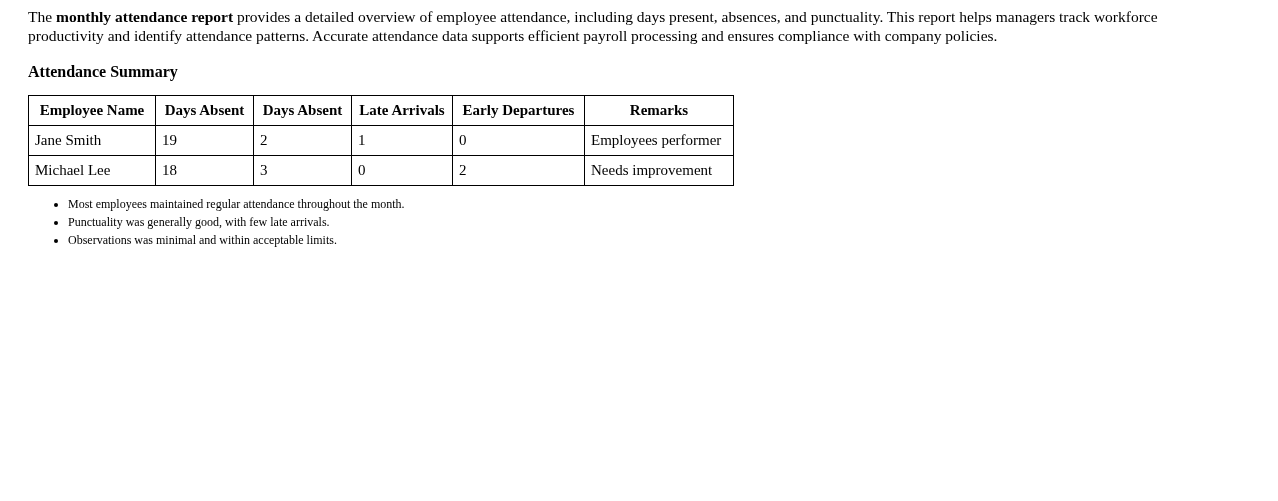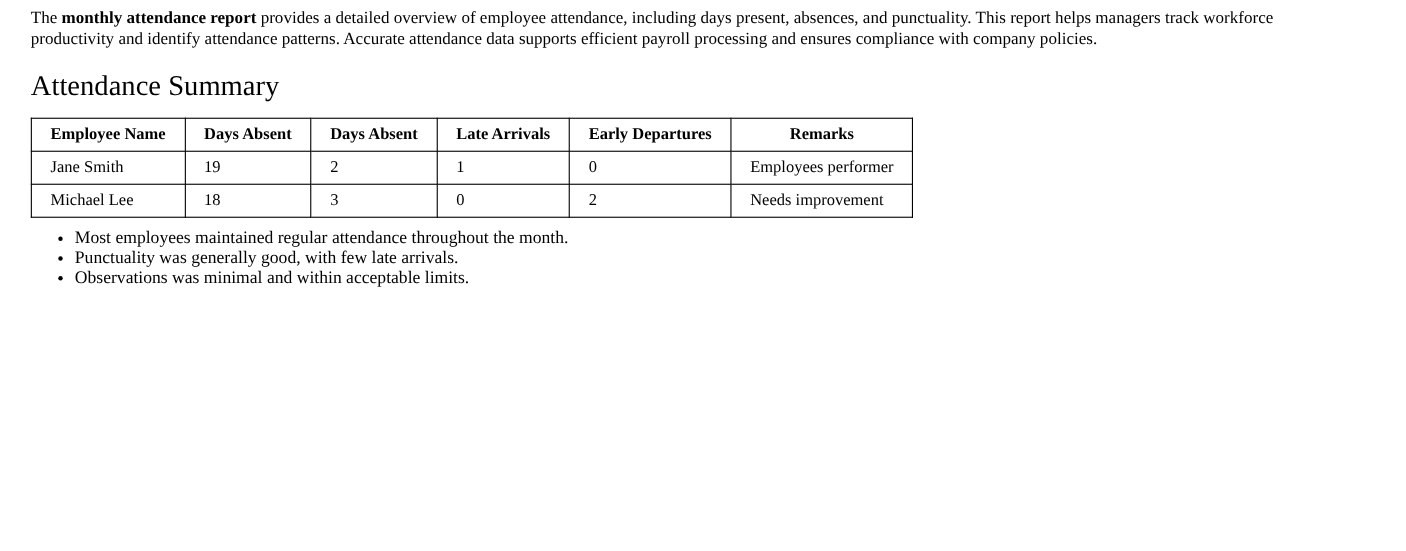--- a/index.html
+++ b/index.html
@@ -32,58 +32,58 @@
   p.intro {
     font-size: 15.5px;
     line-height: 18.5px;
     margin: 0 0 16px 0;
     text-align: left;
     max-width: 1180px;
   }
   p.intro b { font-weight: bold; }
 
   h2.section-title {
-    font-size: 26px;
+    font-size: 16px;
     line-height: 1.15;
-    font-weight: normal;
+    font-weight: bold;
     margin: 18px 0 14px 0;
   }
 
   table.attendance {
     border-collapse: collapse;
     border: 1px solid #000000;
     font-size: 15px;
     margin: 0 0 4px 0;
     table-layout: fixed;
   }
   table.attendance th,
   table.attendance td {
     border: 1px solid #000000;
-    padding: 4px 17px;
+    padding: 4px 6px;
     line-height: 21px;
     vertical-align: middle;
     white-space: nowrap;
     overflow: hidden;
   }
   table.attendance th {
     font-weight: bold;
     text-align: center;
   }
   table.attendance td {
     text-align: left;
   }
   table.attendance col.c-name     { width: 127px; }
   table.attendance col.c-present  { width: 98px; }
   table.attendance col.c-absent   { width: 98px; }
   table.attendance col.c-late     { width: 101px; }
   table.attendance col.c-early    { width: 132px; }
   table.attendance col.c-remarks  { width: 149px; }
 
   ul.observations {
-    font-size: 16px;
+    font-size: 12px;
     line-height: 17.5px;
     margin: 10px 0 0 0;
     padding-left: 40px;
     list-style-type: disc;
   }
   ul.observations li {
     margin: 0 0 0.5px 0;
   }
 
   h2.recommendations-title {

